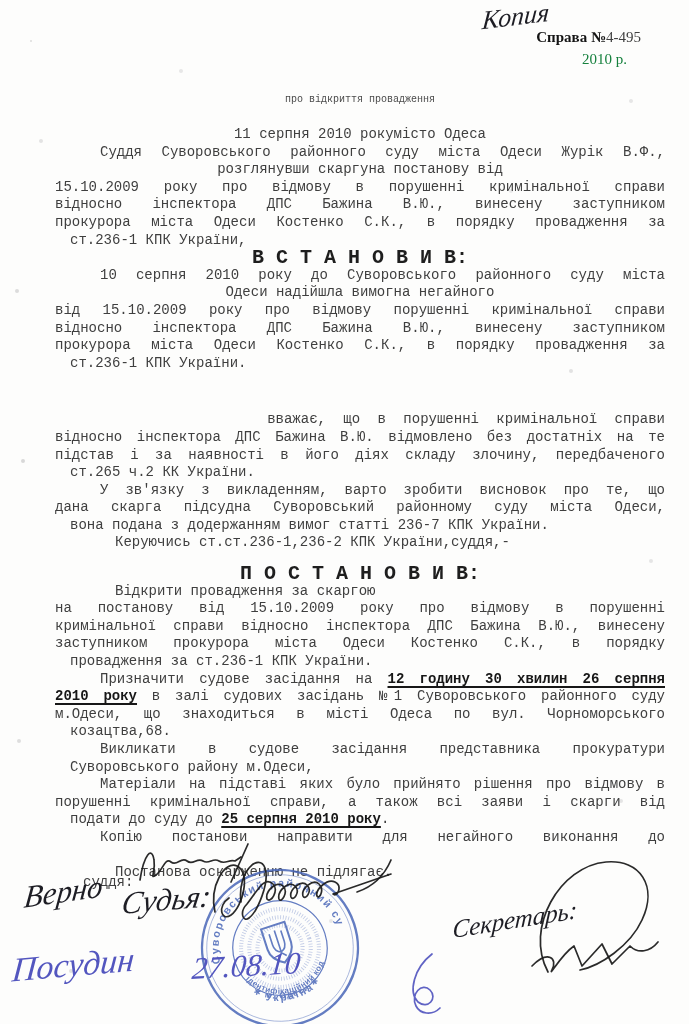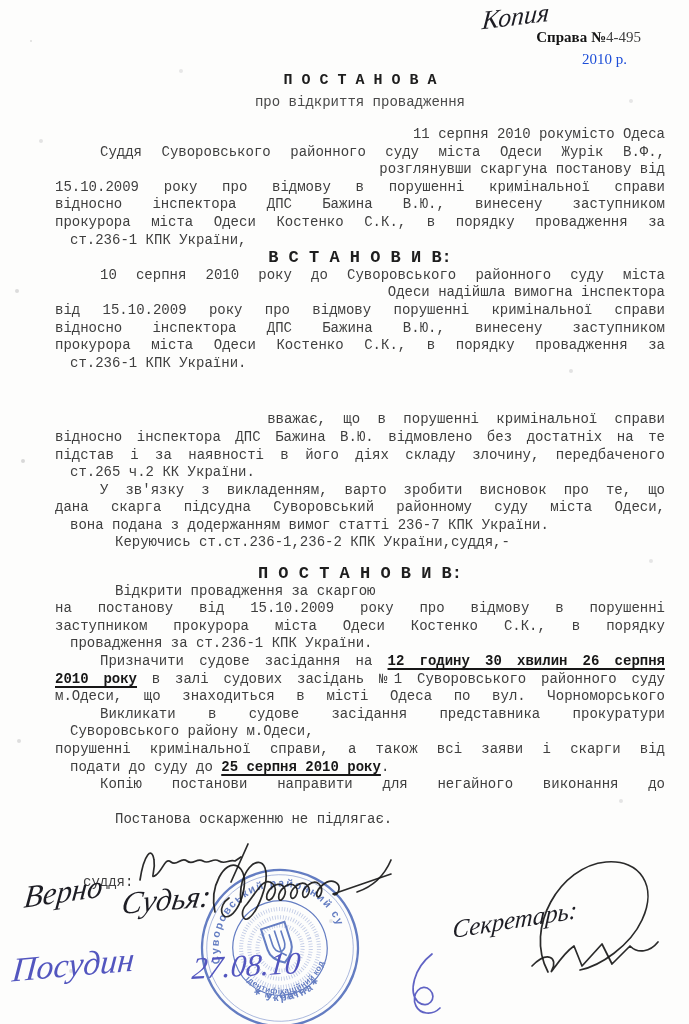--- a/index.html
+++ b/index.html
@@ -11,37 +11,37 @@
   }
   
   .speckles{position:absolute;left:30px;top:40px;width:2px;height:2px;border-radius:50%;background:#ddd;
     box-shadow: 10px 100px 0 1px #e3e3e3, -14px 250px 0 1px #dcdcdc, 600px 60px 0 1px #e6e6e6,
       540px 330px 0 1px #e2e2e2, -8px 420px 0 1px #d8d8d8, 620px 520px 0 1px #e5e5e5,
       -12px 700px 0 1px #dedede, 590px 760px 0 1px #e4e4e4, 300px 880px 0 1px #e8e8e8,
       40px 930px 0 1px #e1e1e1, 480px 150px 0 1px #eaeaea, 150px 30px 0 1px #e7e7e7;}
   
   .case-block{position:absolute;top:26px;right:48px;text-align:right;font-size:15px;line-height:22px;font-family:Liberation Serif, serif;}
   .case-line .lbl{font-weight:bold;color:#141414;}
-  .case-year{padding-right:14px;color:#1d4ed8;}
+  .case-year{padding-right:14px;color:#15803d;}
   
   .title{position:absolute;left:55px;top:72px;width:610px;text-align:center;
     font-weight:bold;font-size:15px;color:#1e1e1e;}
   .subtitle{position:absolute;left:55px;top:94px;width:610px;text-align:center;
-    font-size:14px;color:#4a4a4a;}
+    font-size:10px;color:#4a4a4a;}
   
   .doc-body{position:absolute;left:55px;top:126px;width:610px;font-size:14px;line-height:17.6px;}
   .line{min-height:17.6px;overflow:hidden;}
   .j{text-align:justify;text-align-last:justify;}
   .l{text-align:left;margin-left:15px;}
   .r{text-align:right;word-spacing:9px;margin-top:39px;}
-  .c{text-align:center;font-weight:bold;color:#1e1e1e;font-size:17px;}
+  .c{text-align:center;font-weight:bold;color:#1e1e1e;font-size:20px;}
   .ind{padding-left:45px;}
   .gap{margin-top:13px;}
   .blank{height:17.6px;}
-  .split{display:flex;justify-content:flex-end;}
+  .split{display:flex;justify-content:center;}
   .seg-b{font-weight:bold;color:#171717;}
   .seg-u{text-decoration:underline;text-decoration-thickness:1.5px;text-underline-offset:3px;}
   
   .hw{position:absolute;font-family:"Liberation Serif","DejaVu Serif",serif;font-style:italic;
     color:#1d1d24;white-space:nowrap;}
   .hw-copy{left:482px;top:2px;font-size:26px;transform:rotate(-7deg) skewX(-12deg);}
   .hw-verno{left:24px;top:874px;font-size:31px;transform:rotate(-8deg) skewX(-14deg);}
   .hw-sudya{left:122px;top:882px;font-size:31px;transform:rotate(-5deg) skewX(-14deg);}
   .hw-secretary{left:452px;top:906px;font-size:25px;transform:rotate(-9deg) skewX(-12deg);}
   .hw-blue{color:var(--ink-blue,#5356bf);}
@@ -68,65 +68,67 @@
 
   <div class="case-block">
     <div class="case-line">
       <span class="lbl">Справа №</span><span>4-495</span>
     </div>
     <div class="case-year">2010 р.</div>
   </div>
 
   <div class="hw hw-copy">Копия</div>
 
-  <div class="title">П О С Т А Н О В А</div>
   <div class="subtitle">про відкриття провадження</div>
 
   <div class="doc-body">
       <div class="line split">
         <span>11 серпня 2010 року</span>
         <span>місто Одеса</span>
       </div>
       <div class="line j ind">Суддя Суворовського районного суду міста Одеси Журік В.Ф.,</div>
       <div class="line split">
         <span>розглянувши скаргу</span>
         <span>на постанову від</span>
       </div>
       <div class="line j">15.10.2009 року про відмову в порушенні кримінальної справи</div>
       <div class="line j">відносно інспектора ДПС Бажина В.Ю., винесену заступником</div>
       <div class="line j">прокурора міста Одеси Костенко С.К., в порядку провадження за</div>
       <div class="line l">ст.236-1 КПК України,</div>
       <div class="line c">В С Т А Н О В И В:</div>
       <div class="line j ind">10 серпня 2010 року до Суворовського районного суду міста</div>
       <div class="line split">
         <span>Одеси надійшла вимог</span>
-        <span>на інспектора</span>
+        <span>на негайного</span>
       </div>
       <div class="line j">від 15.10.2009 року про відмову порушенні кримінальної справи</div>
       <div class="line j">відносно інспектора ДПС Бажина В.Ю., винесену заступником</div>
       <div class="line j">прокурора міста Одеси Костенко С.К., в порядку провадження за</div>
       <div class="line l">ст.236-1 КПК України.</div>
       <div class="line r">вважає, що в порушенні кримінальної справи</div>
       <div class="line j">відносно інспектора ДПС Бажина В.Ю. відмовлено без достатніх на те</div>
       <div class="line j">підстав і за наявності в його діях складу злочину, передбаченого</div>
       <div class="line l">ст.265 ч.2 КК України.</div>
       <div class="line j ind">У зв'язку з викладенням, варто зробити висновок про те, що</div>
       <div class="line j">дана скарга підсудна Суворовський районному суду міста Одеси,</div>
       <div class="line l">вона подана з додержанням вимог статті 236-7 КПК України.</div>
       <div class="line l ind">Керуючись ст.ст.236-1,236-2 КПК України,суддя,-</div>
       <div class="line c gap">П О С Т А Н О В И В:</div>
       <div class="line l ind">Відкрити провадження за скаргою</div>
       <div class="line j">на постанову від 15.10.2009 року про відмову в порушенні</div>
+      <div class="line j">кримінальної справи відносно інспектора ДПС Бажина В.Ю., винесену</div>
       <div class="line j">заступником прокурора міста Одеси Костенко С.К., в порядку</div>
       <div class="line l">провадження за ст.236-1 КПК України.</div>
       <div class="line j ind"><span>Призначити судове засідання на </span><span class="seg-b seg-u">12 годину 30 хвилин 26 серпня</span></div>
       <div class="line j"><span class="seg-b seg-u">2010 року</span><span> в залі судових засідань №1 Суворовського районного суду</span></div>
       <div class="line j">м.Одеси, що знаходиться в місті Одеса по вул. Чорноморського</div>
+      <div class="line l">козацтва,68.</div>
       <div class="line j ind">Викликати в судове засідання представника прокуратури</div>
       <div class="line l">Суворовського району м.Одеси,</div>
+      <div class="line j ind">Матеріали на підставі яких було прийнято рішення про відмову в</div>
       <div class="line j">порушенні кримінальної справи, а також всі заяви і скарги від</div>
       <div class="line l"><span>подати до суду до </span><span class="seg-b seg-u">25 серпня 2010 року</span><span>.</span></div>
       <div class="line j ind">Копію постанови направити для негайного виконання до</div>
       <div class="line blank"></div>
       <div class="line l ind">Постанова оскарженню не підлягає.</div>
     </div>
 
   <div class="typed-judge">суддя:</div>
 
   <svg class="sig" style="left:136px;top:840px;" width="120" height="48" viewBox="0 0 120 48">

